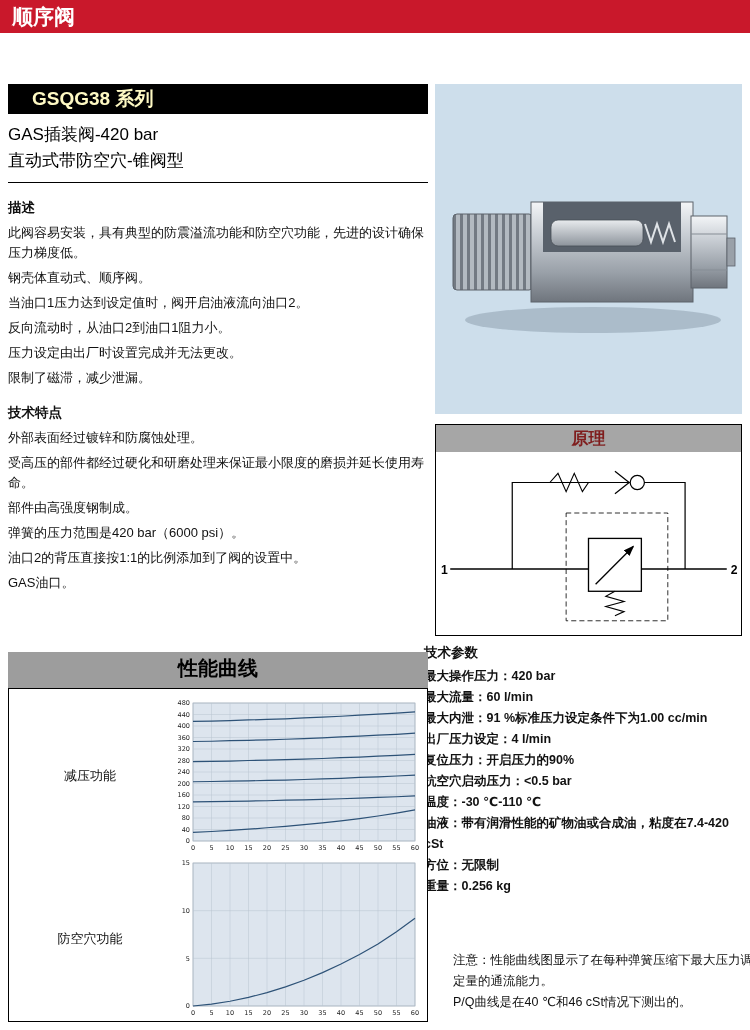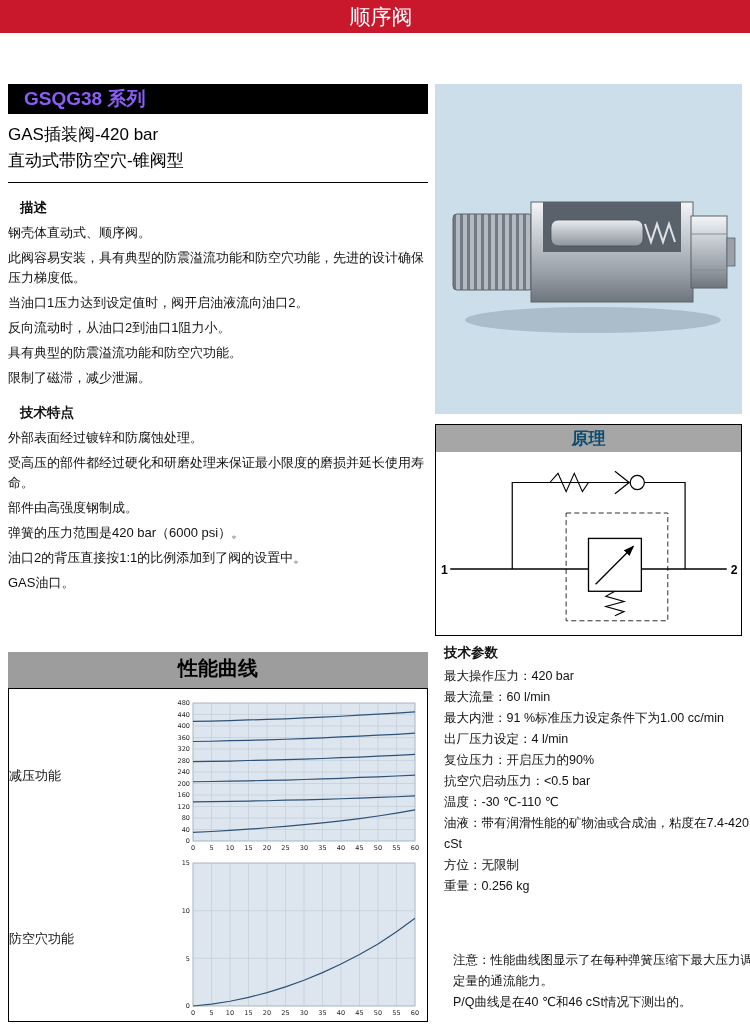--- a/index.html
+++ b/index.html
@@ -1,48 +1,48 @@
 <!DOCTYPE html>
 <html><head>
 <meta charset="utf-8">
 <style>
   html,body{margin:0;padding:0;background:#fff;}
   body{width:750px;height:1030px;position:relative;font-family:"Liberation Sans","DejaVu Sans",sans-serif;color:#111;}
   .page{position:relative;width:750px;height:1030px;background:#fff;overflow:hidden;}
 
   .top-banner{position:absolute;left:0;top:0;width:750px;height:33px;background:#c9182b;color:#fff;
-    font-size:21px;font-weight:normal;line-height:33px;padding-left:12px;box-sizing:border-box;text-align:center;}
+    font-size:21px;font-weight:bold;line-height:33px;padding-left:12px;box-sizing:border-box;}
 
   .left-col{position:absolute;left:8px;top:84px;width:420px;}
-  .series-bar{background:#000;color:#8b5cf6;font-size:19px;font-weight:bold;height:30px;line-height:30px;padding-left:16px;}
+  .series-bar{background:#000;color:#fef9c3;font-size:19px;font-weight:bold;height:30px;line-height:30px;padding-left:24px;}
   .subtitle{font-size:17px;font-weight:normal;margin-top:8px;line-height:26px;color:#000;}
   .subtitle-rule{border:none;border-top:1px solid #000;margin:8px 0 10px 0;}
-  .section-head{font-size:13.5px;font-weight:bold;margin:16px 0 6px 12px;}
+  .section-head{font-size:13.5px;font-weight:bold;margin:16px 0 6px 0;}
   .para-list .line{font-size:13px;line-height:20px;margin-bottom:5px;}
 
   .product-photo{position:absolute;left:435px;top:84px;width:307px;height:330px;}
 
   .principle-box{position:absolute;left:435px;top:424px;width:307px;height:212px;border:1px solid #000;box-sizing:border-box;background:#fff;}
-  .principle-head{background:#a6a6a6;color:#0c4a6e;height:27px;line-height:27px;text-align:center;font-size:17px;font-weight:bold;}
+  .principle-head{background:#a6a6a6;color:#7f1d1d;height:27px;line-height:27px;text-align:center;font-size:17px;font-weight:bold;}
   .schematic{width:100%;height:183px;}
 
-  .params{position:absolute;left:444px;top:644px;width:307px;}
+  .params{position:absolute;left:424px;top:644px;width:307px;}
   .params .section-head{margin:0 0 4px 0;}
-  .param-list .line{font-size:12.5px;line-height:21px;}
+  .param-list .line{font-size:12.5px;line-height:21px;font-weight:bold;}
 
   .notes{position:absolute;left:453px;top:950px;width:307px;}
   .notes .line{font-size:12.5px;line-height:21px;}
 
   .curves-header{position:absolute;left:8px;top:652px;width:420px;height:48px;background:#9d9d9d;color:#000;
     text-align:center;font-size:20px;font-weight:bold;line-height:32px;box-sizing:border-box;}
   .curves-box{position:absolute;left:8px;top:688px;width:420px;height:334px;border:1px solid #000;box-sizing:border-box;background:#fff;}
   .chart-row{display:flex;align-items:center;}
   .chart-row.first{margin-top:8px;}
   .chart-row.second{margin-top:2px;}
-  .chart-label{width:162px;font-size:13px;color:#111;}
+  .chart-label{width:162px;text-align:center;font-size:13px;color:#111;}
   .tick{font-size:6.5px;fill:#222;font-family:"DejaVu Sans",sans-serif;}
   svg{display:block;}
 </style>
 </head>
 <body>
 
 <div class="page">
 
   <header class="top-banner">
     <span>顺序阀</span>
@@ -52,25 +52,25 @@
     <div class="series-bar">
       <span>GSQG38 系列</span>
     </div>
     <div class="subtitle">
       <div>GAS插装阀-420 bar</div>
       <div>直动式带防空穴-锥阀型</div>
     </div>
     <hr class="subtitle-rule">
     <div class="section-head">描述</div>
     <div class="para-list">
+        <div class="line">此阀容易安装，具有典型的防震溢流功能和防空穴功能，先进的设计确保压力梯度低。</div>
         <div class="line">钢壳体直动式、顺序阀。</div>
-        <div class="line">此阀容易安装，具有典型的防震溢流功能和防空穴功能，先进的设计确保压力梯度低。</div>
         <div class="line">当油口1压力达到设定值时，阀开启油液流向油口2。</div>
         <div class="line">反向流动时，从油口2到油口1阻力小。</div>
-        <div class="line">具有典型的防震溢流功能和防空穴功能。</div>
+        <div class="line">压力设定由出厂时设置完成并无法更改。</div>
         <div class="line">限制了磁滞，减少泄漏。</div>
       </div>
     <div class="section-head">技术特点</div>
     <div class="para-list">
         <div class="line">外部表面经过镀锌和防腐蚀处理。</div>
         <div class="line">受高压的部件都经过硬化和研磨处理来保证最小限度的磨损并延长使用寿命。</div>
         <div class="line">部件由高强度钢制成。</div>
         <div class="line">弹簧的压力范围是420 bar（6000 psi）。</div>
         <div class="line">油口2的背压直接按1:1的比例添加到了阀的设置中。</div>
         <div class="line">GAS油口。</div>

